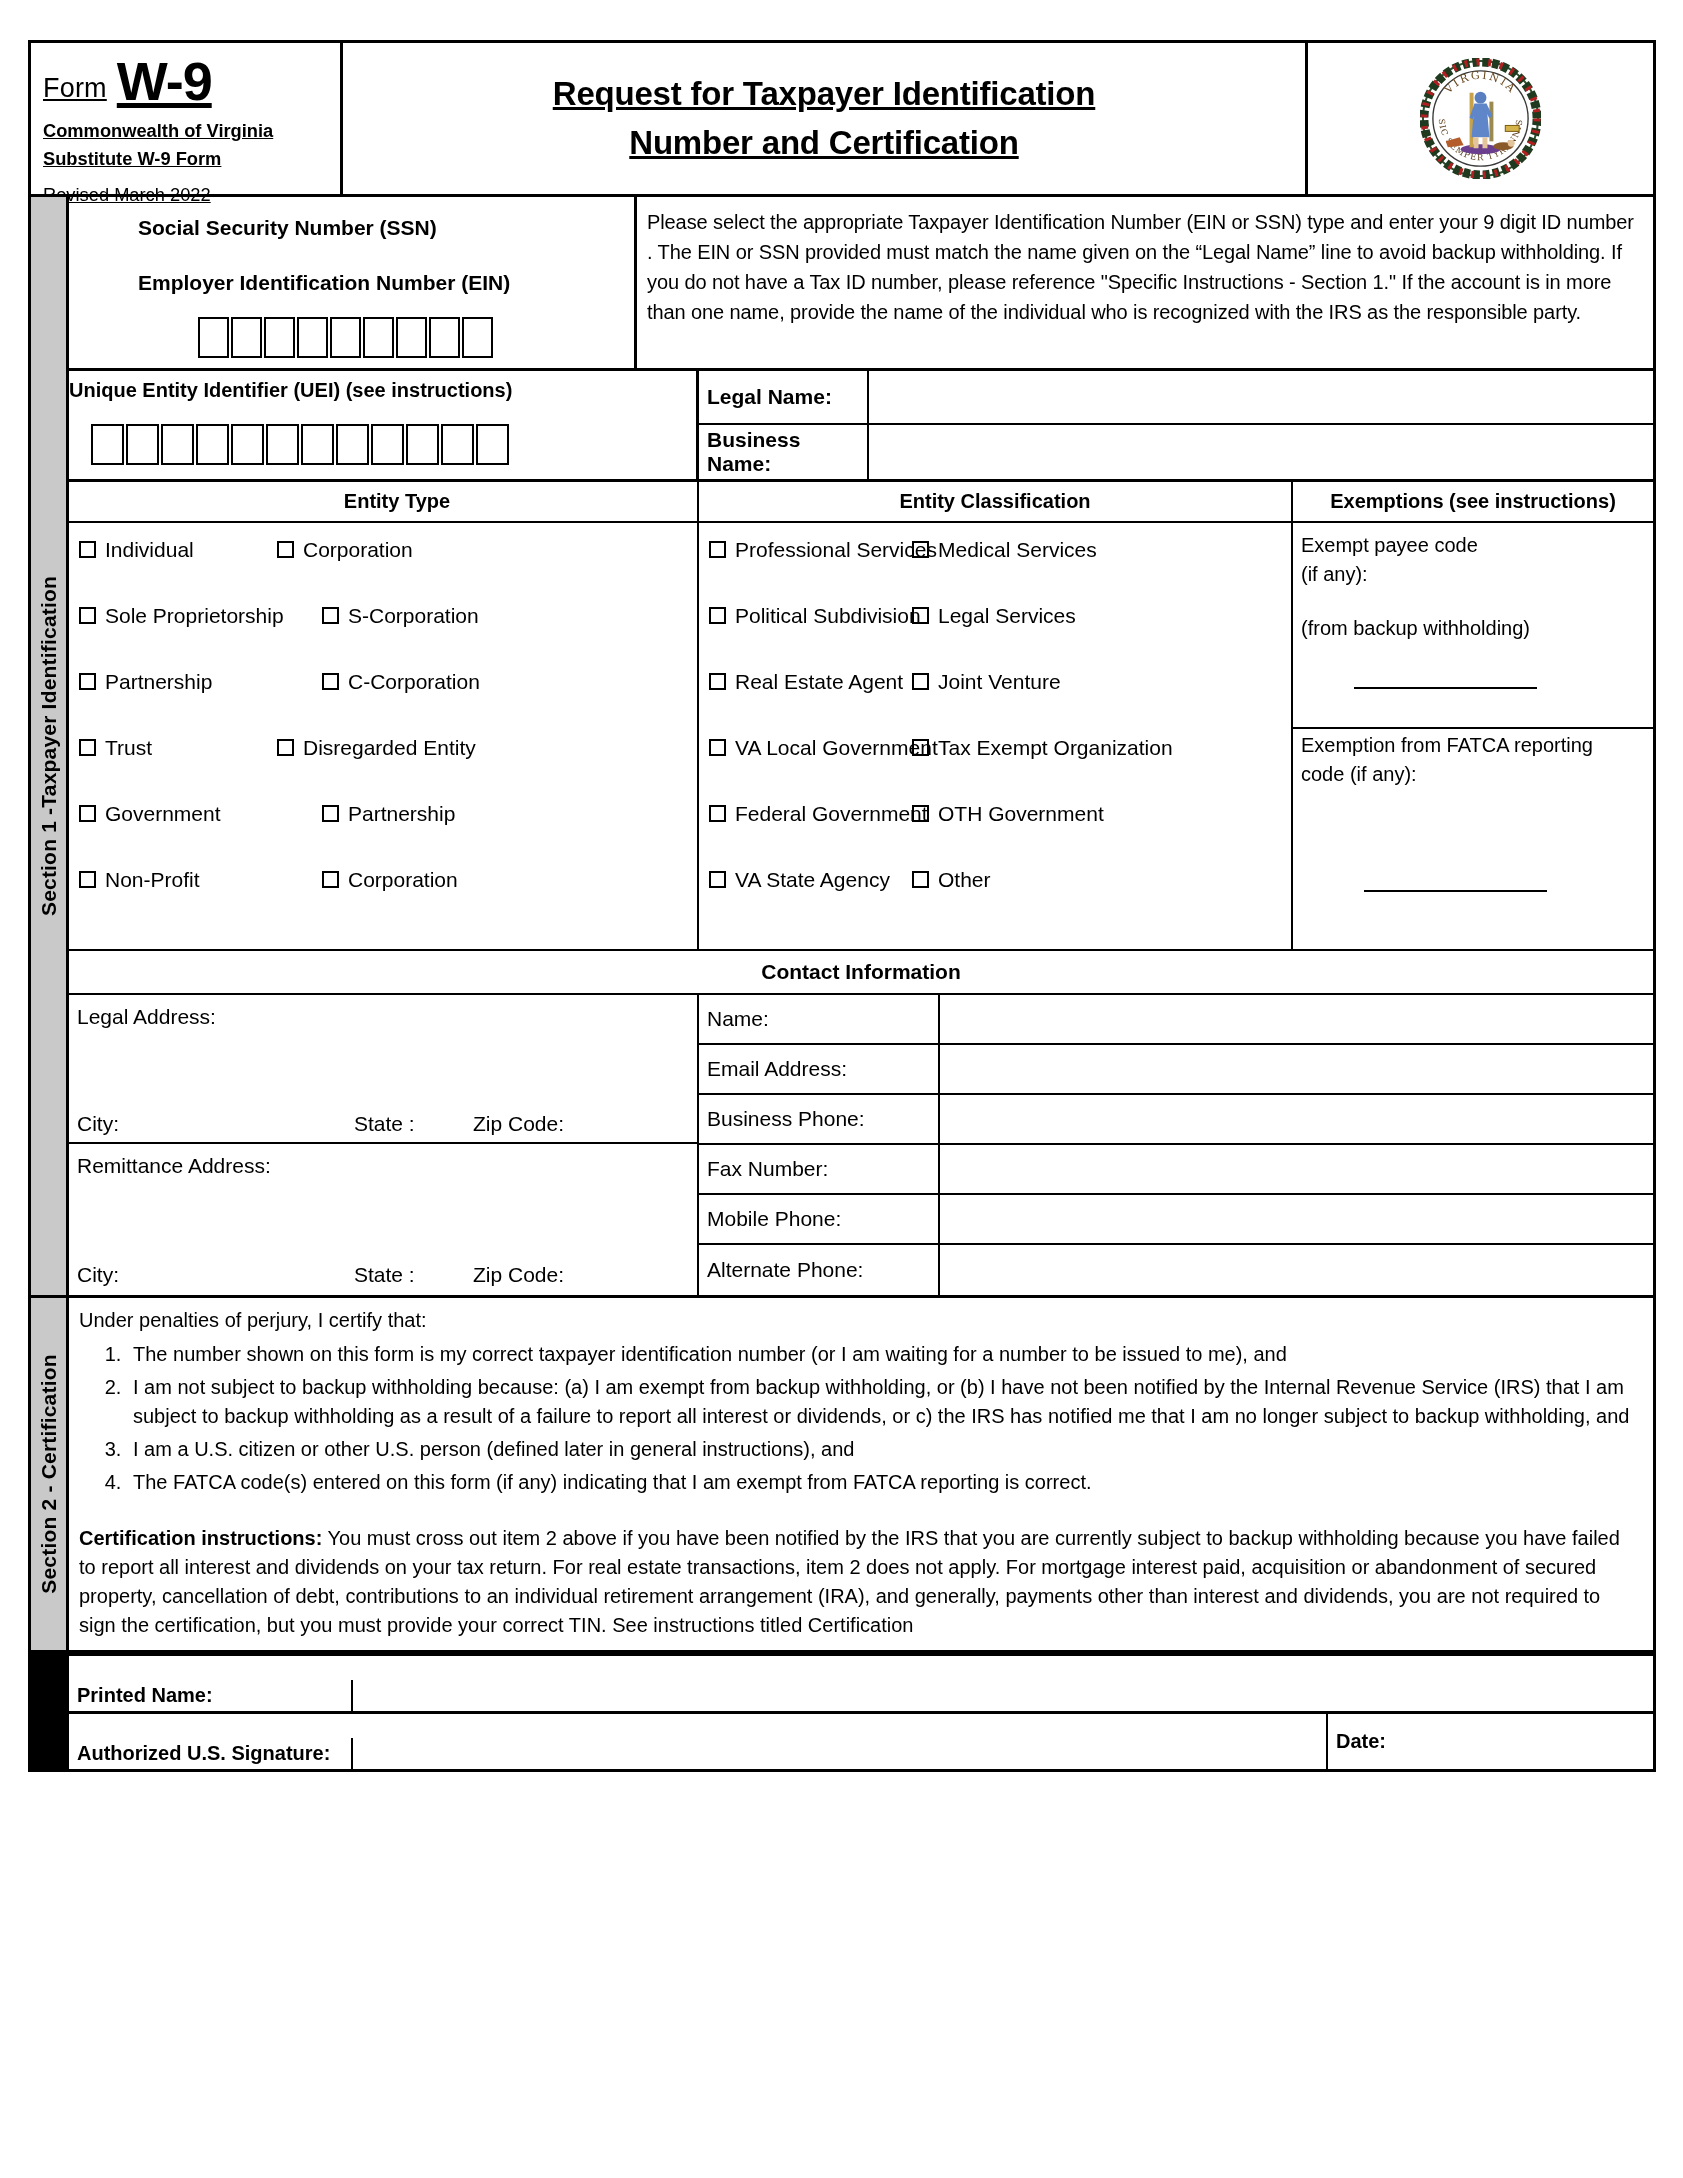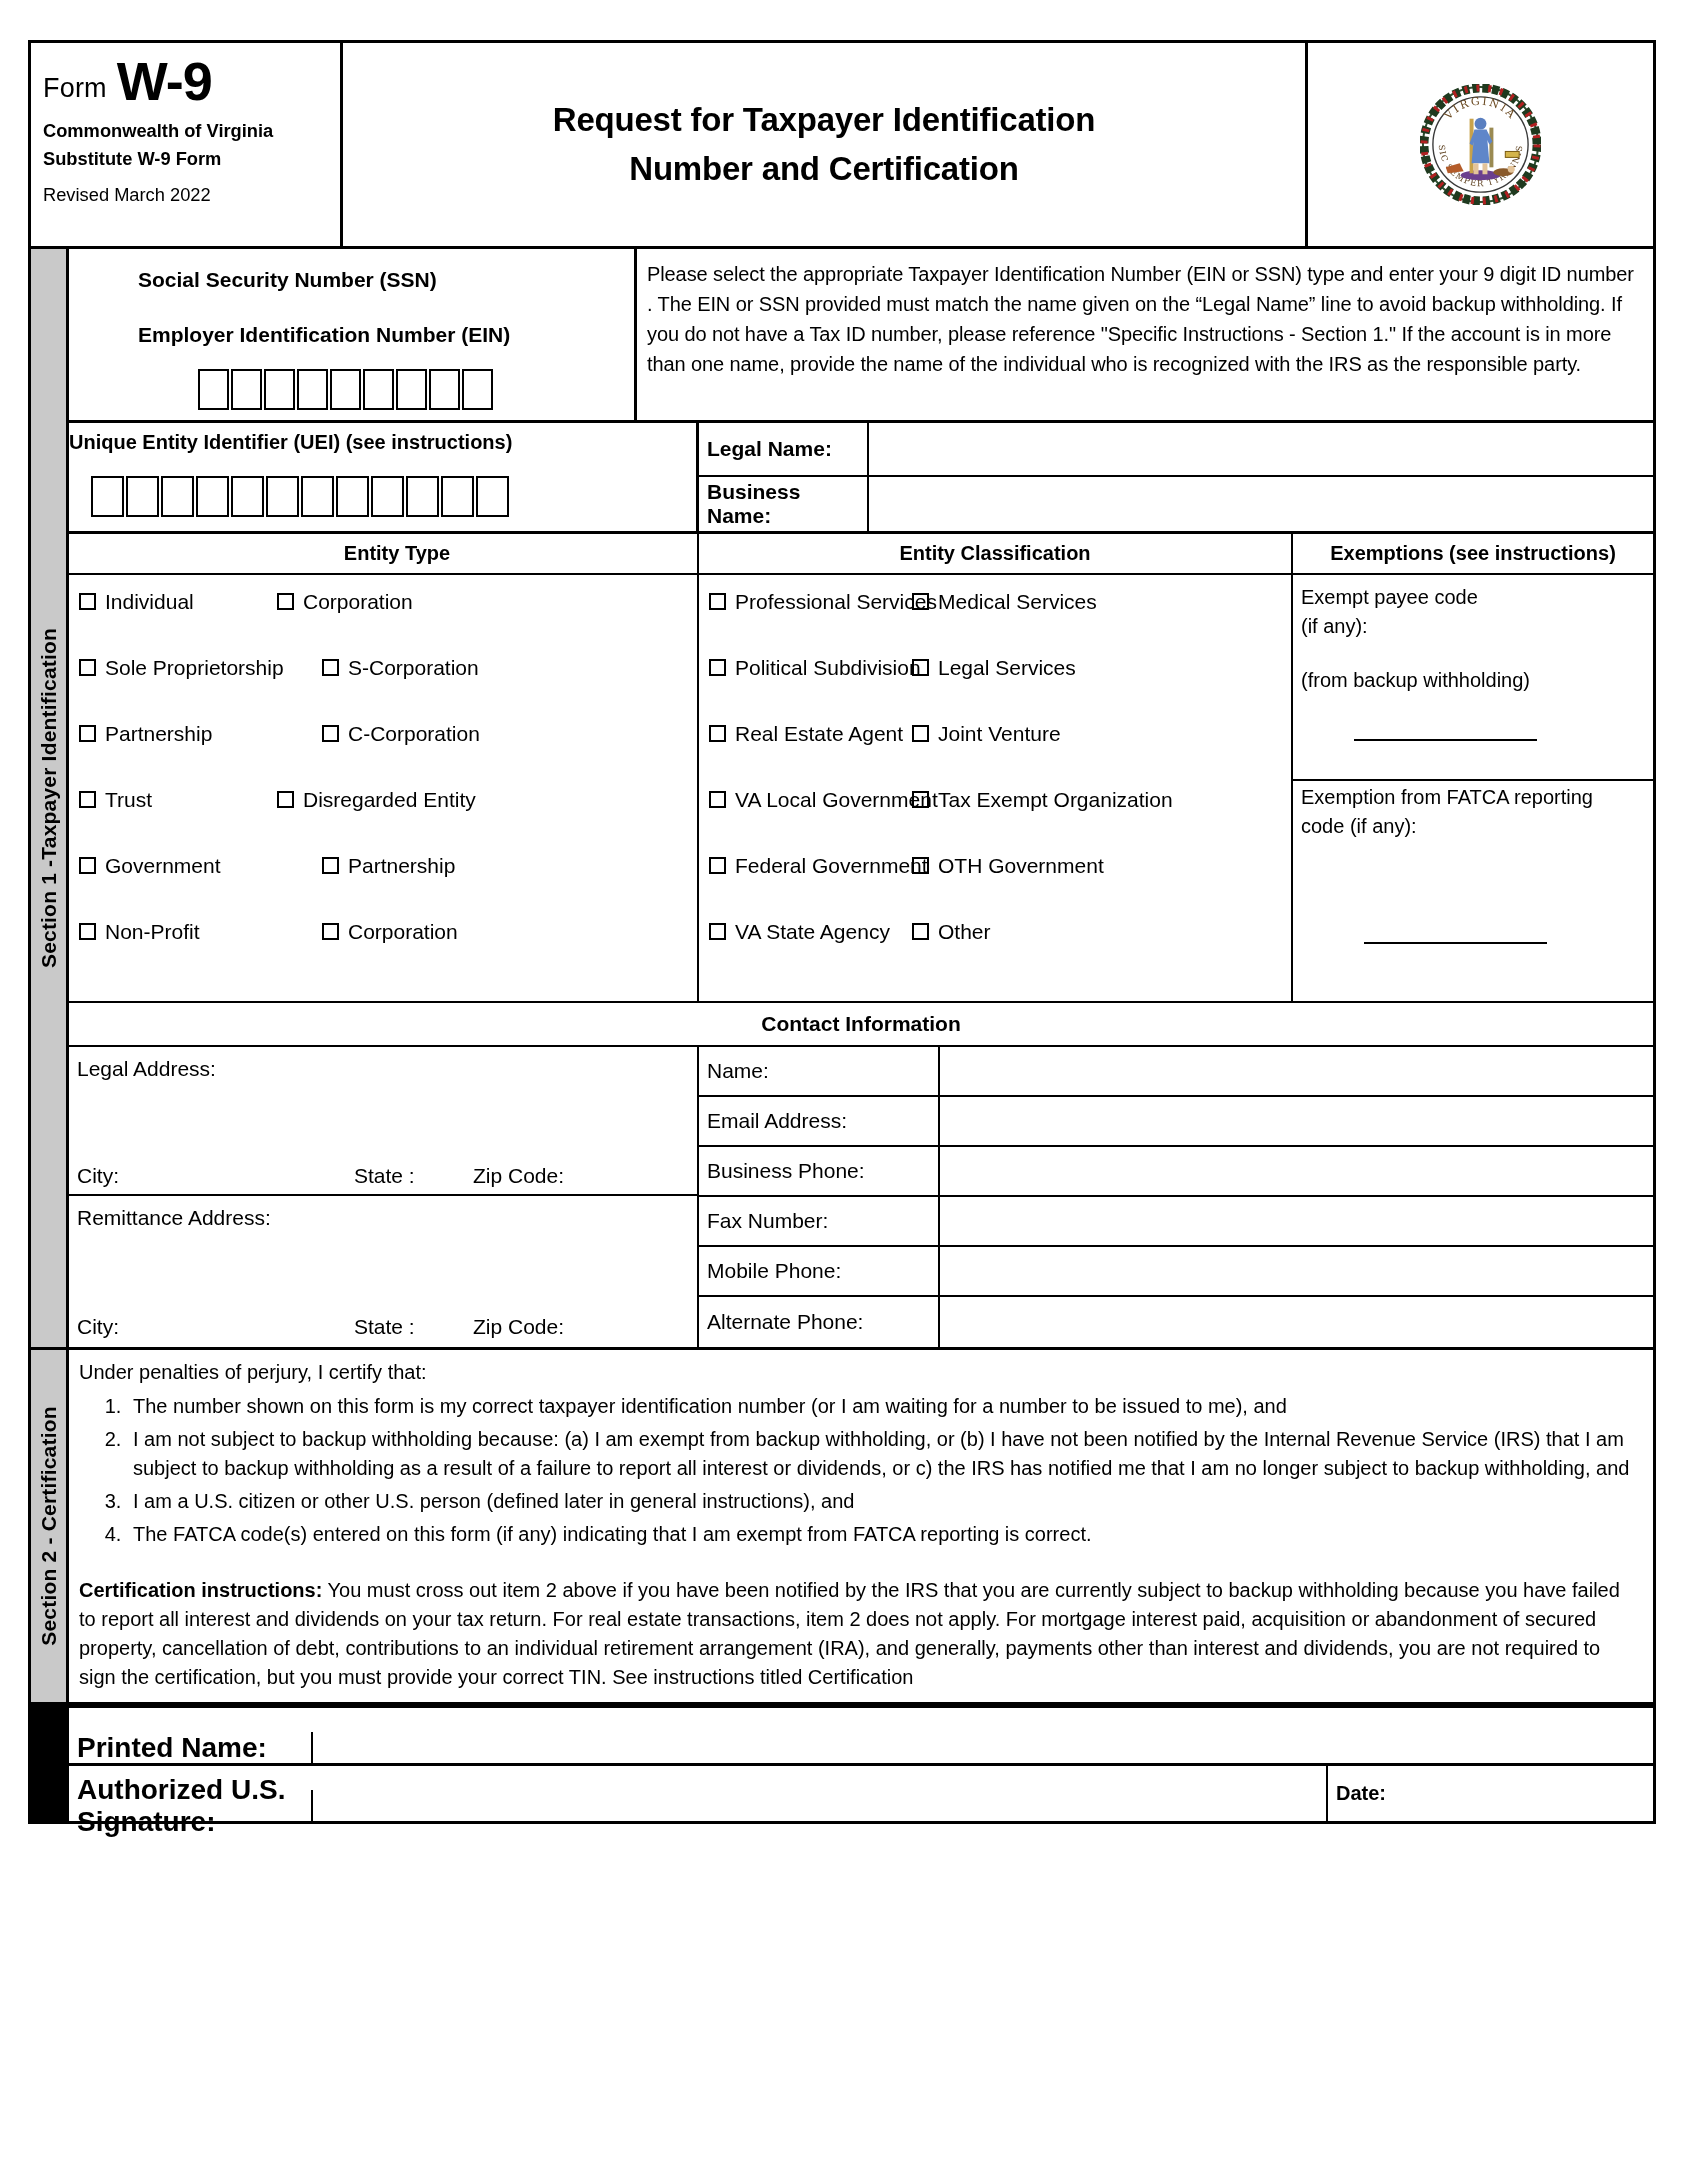--- a/index.html
+++ b/index.html
@@ -21,21 +21,22 @@
     box-sizing: border-box;
     padding: 40px 28px 0 28px;
   }
 
   
   .header {
     display: flex;
     width: 1628px;
     border: 3px solid #000;
     box-sizing: border-box;
-    height: 209px;
+    height: 157px;
+    text-decoration: underline;
   }
   .hdr-left {
     width: 312px;
     border-right: 3px solid #000;
     box-sizing: border-box;
     padding: 8px 0 0 12px;
   }
   .form-line {
     display: flex;
     align-items: baseline;
@@ -358,27 +359,27 @@
   }
   .cert-instr b { font-weight: bold; }
 
   
   .sig-row {
     display: flex;
     border-top: 3px solid #000;
     height: 55px;
   }
   .sig-lbl {
-    width: 244px;
+    width: 284px;
     box-sizing: border-box;
     border-right: 2.5px solid #000;
     display: flex;
     align-items: center;
     padding-left: 8px;
-    font-size: 28px;
+    font-size: 20px;
     font-weight: bold;
     margin-top: 24px;
   }
   .sig-val { flex: 1; }
   .sig-date-lbl {
     width: 327px;
     box-sizing: border-box;
     border-left: 2.5px solid #000;
     display: flex;
     align-items: center;

